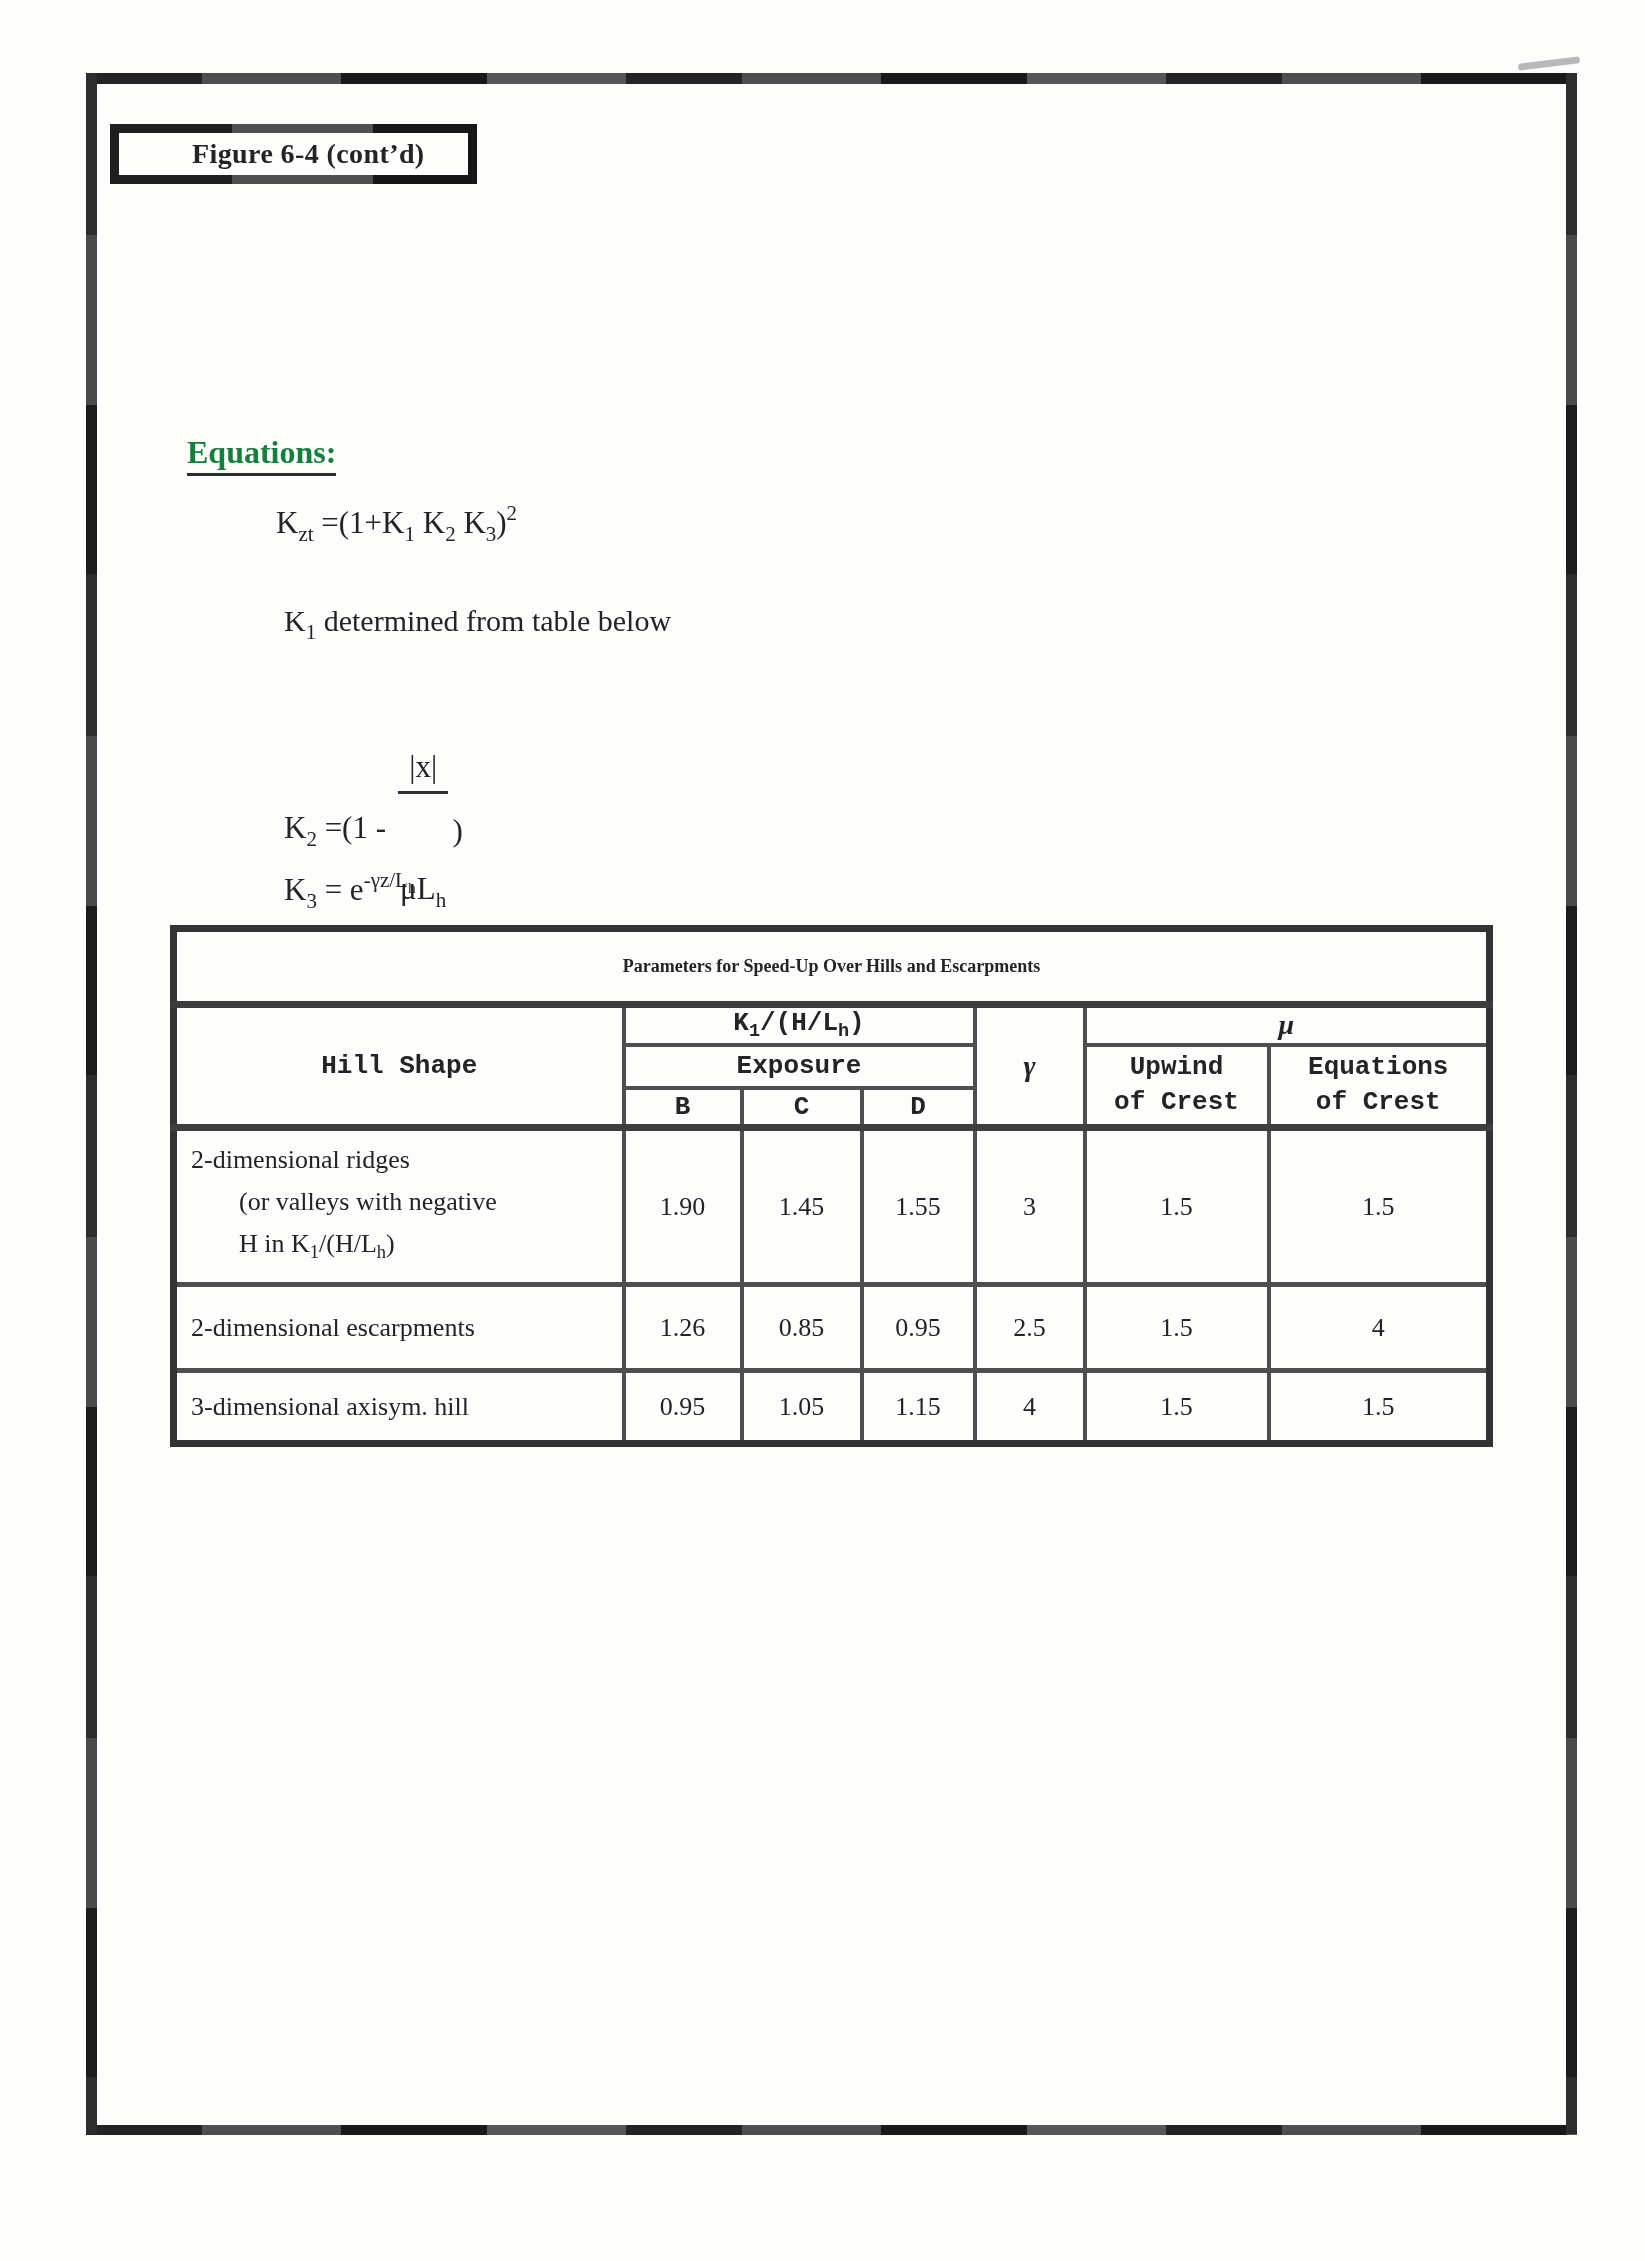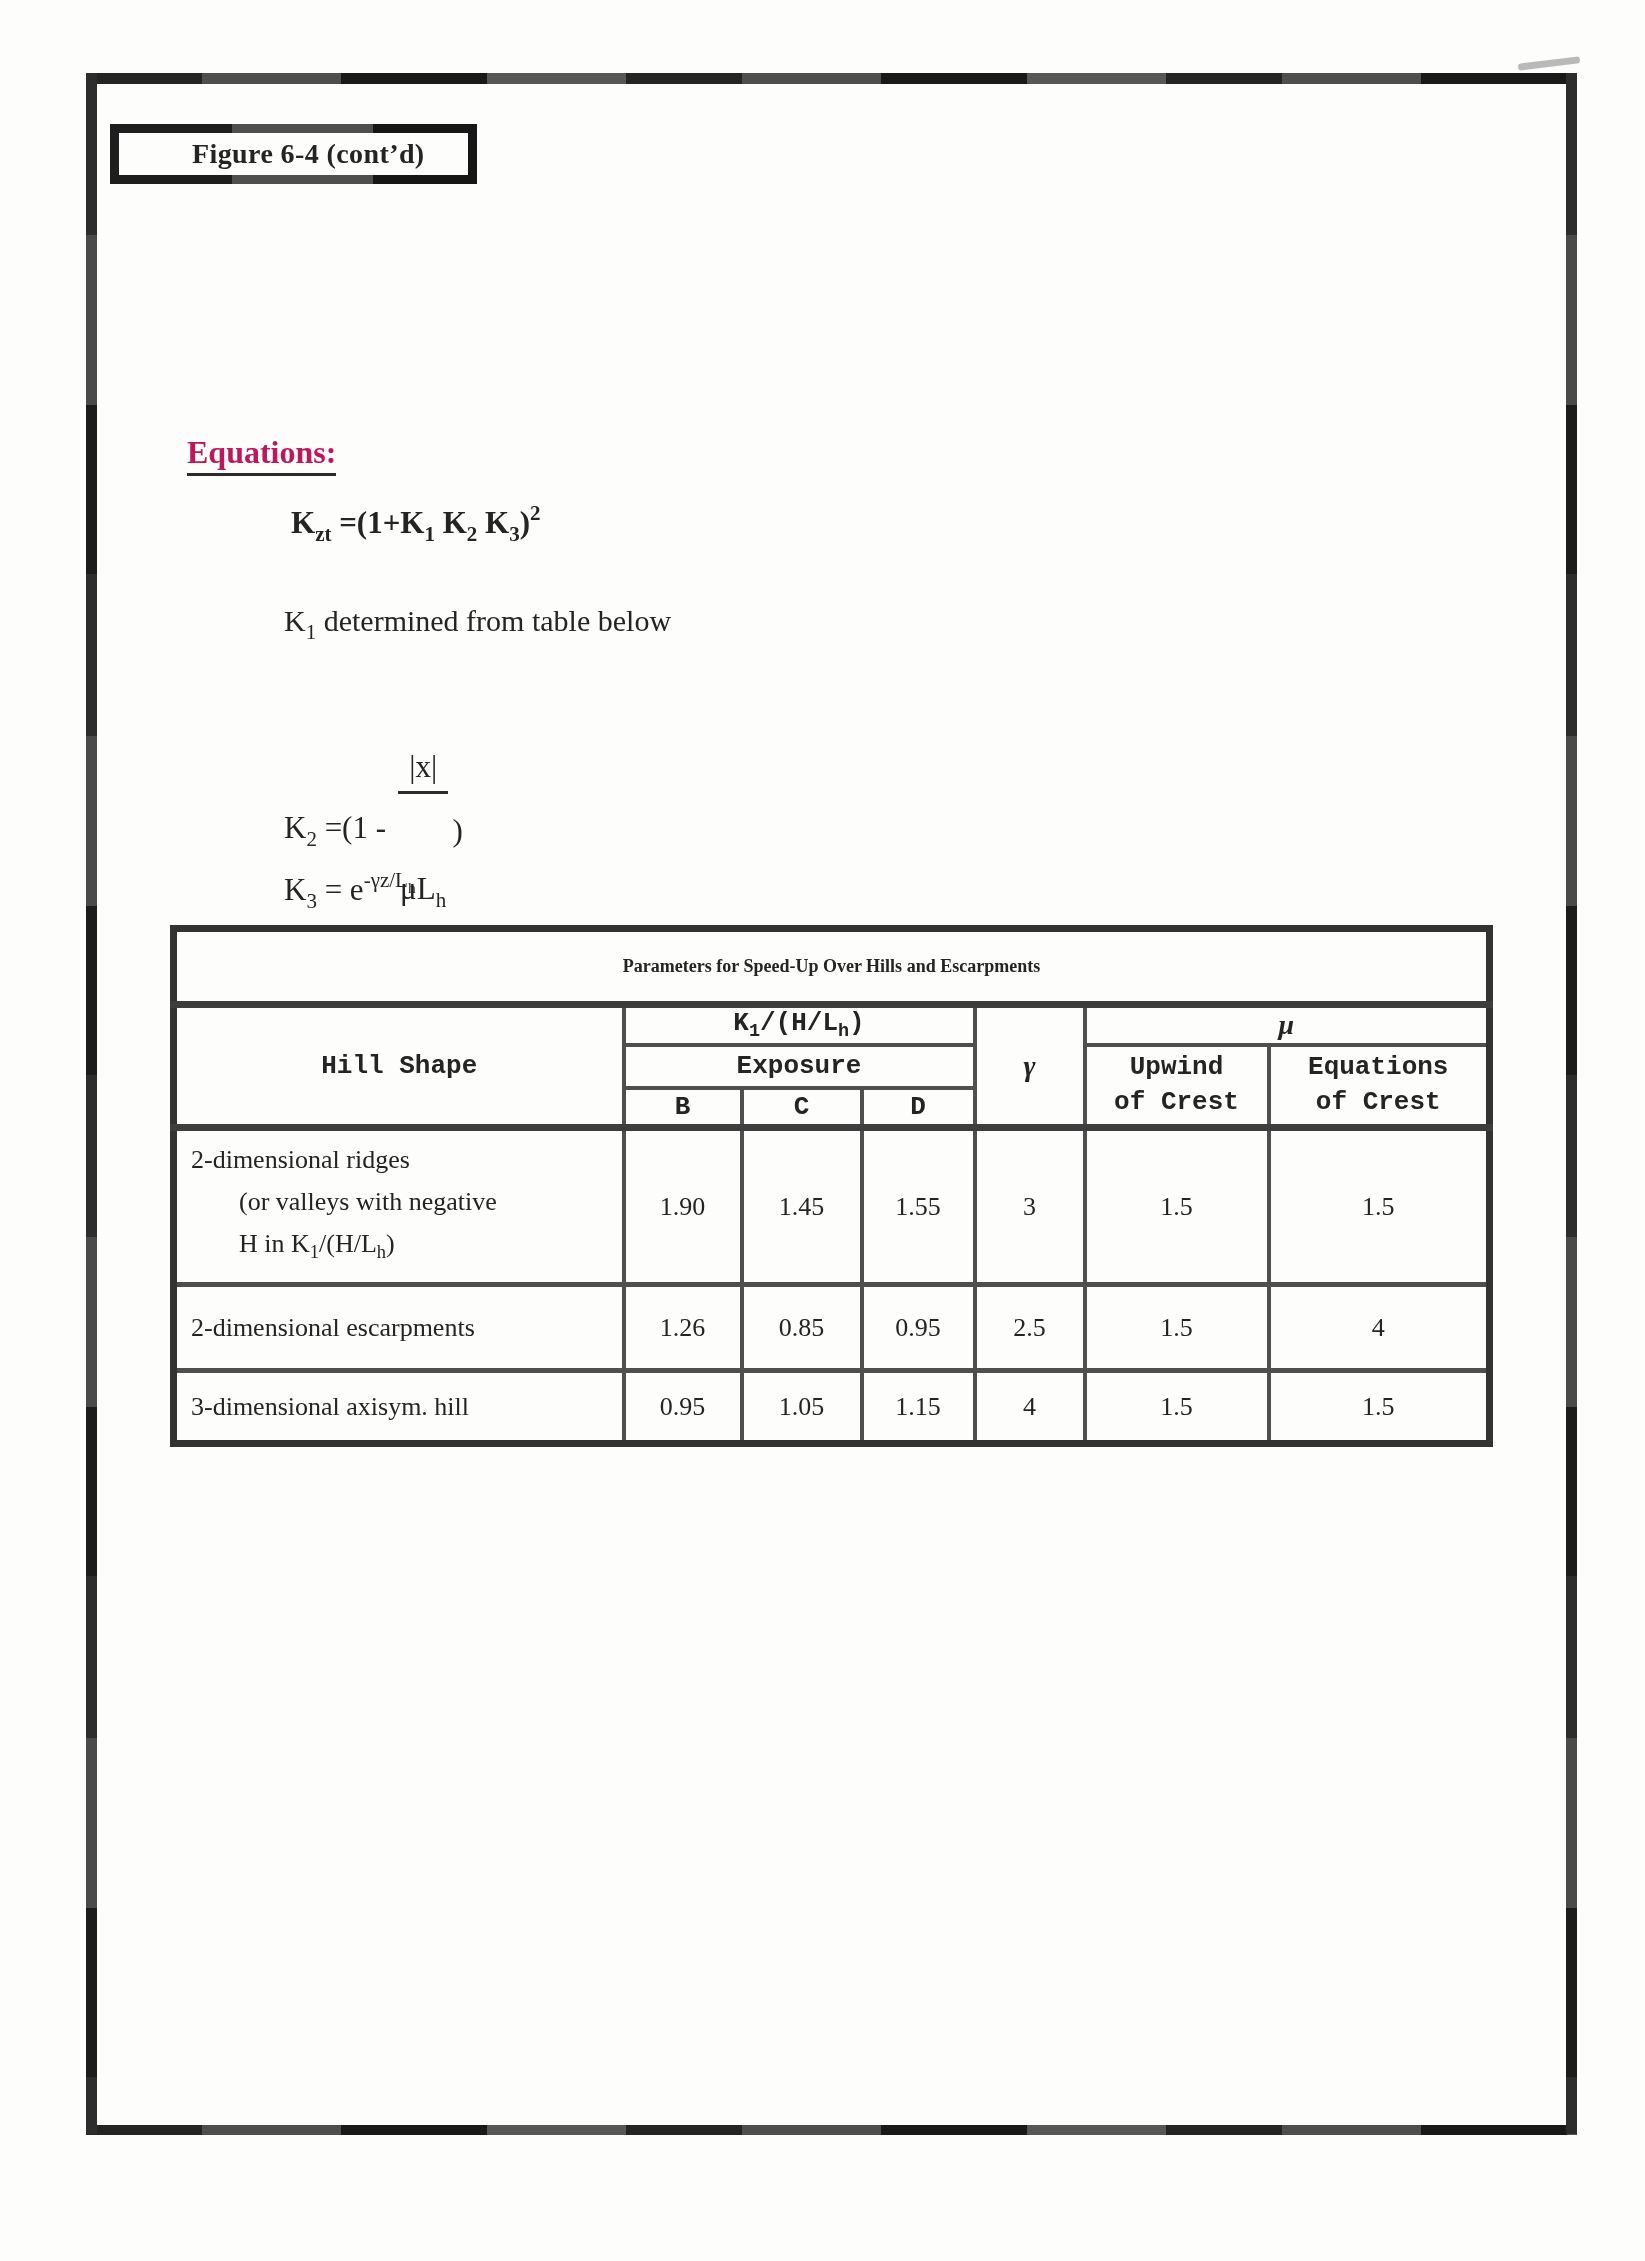--- a/index.html
+++ b/index.html
@@ -16,27 +16,27 @@
     position:absolute;background:#fdfdfc;box-sizing:border-box;
     border:9.3px solid #303030;
     border-image:repeating-linear-gradient(90deg,#1e1e1e 0 123px,#4f4f4f 123px 262px,#161616 262px 401px,#555 401px 532px) 12;
     display:flex;align-items:center;
   }
   .title-box{left:86px;top:73px;width:891px;height:62px;}
   .figure-box{left:86px;top:124px;width:367px;height:60px;margin-left:24px;}
   .hdr-text{font-weight:bold;font-size:28px;padding-left:73px;white-space:nowrap;letter-spacing:0.4px;color:#242424;}
   .hdr-sub{font-size:19px;vertical-align:-6.2px;font-weight:bold;}
   
-  .eq-heading{position:absolute;left:187px;top:434px;font-size:32px;font-weight:bold;color:#be185d;}
+  .eq-heading{position:absolute;left:187px;top:434px;font-size:32px;font-weight:bold;color:#15803d;}
   .eq-heading .u{display:inline-block;border-bottom:3.9px solid #2c2c2c;padding-bottom:1.5px;}
   .eq{position:absolute;font-size:31px;color:#242424;white-space:pre;}
   .eq .s{font-size:21px;vertical-align:-7.7px;}
   .eq .sup{font-size:21px;vertical-align:13px;}
   .eq .supsub{font-size:15.4px;vertical-align:7px;}
-  .eq1{left:291px;top:501px;font-weight:bold;}
+  .eq1{left:276px;top:501px;}
   .eqnote{left:284px;top:604px;font-size:30px;}
   .eq2{left:284px;top:677px;display:flex;align-items:center;}
   .frac{display:inline-block;text-align:center;margin:0 4.6px;}
   .frac .num{display:block;border-bottom:3.1px solid #2e2e2e;padding:0 10.8px 6.2px;}
   .frac .den{display:block;padding-top:4.6px;}
   .eq3{left:284px;top:868px;}
   
   .ptable{
     position:absolute;left:170px;top:925px;border-collapse:collapse;table-layout:fixed;
     font-size:26px;color:#242424;

